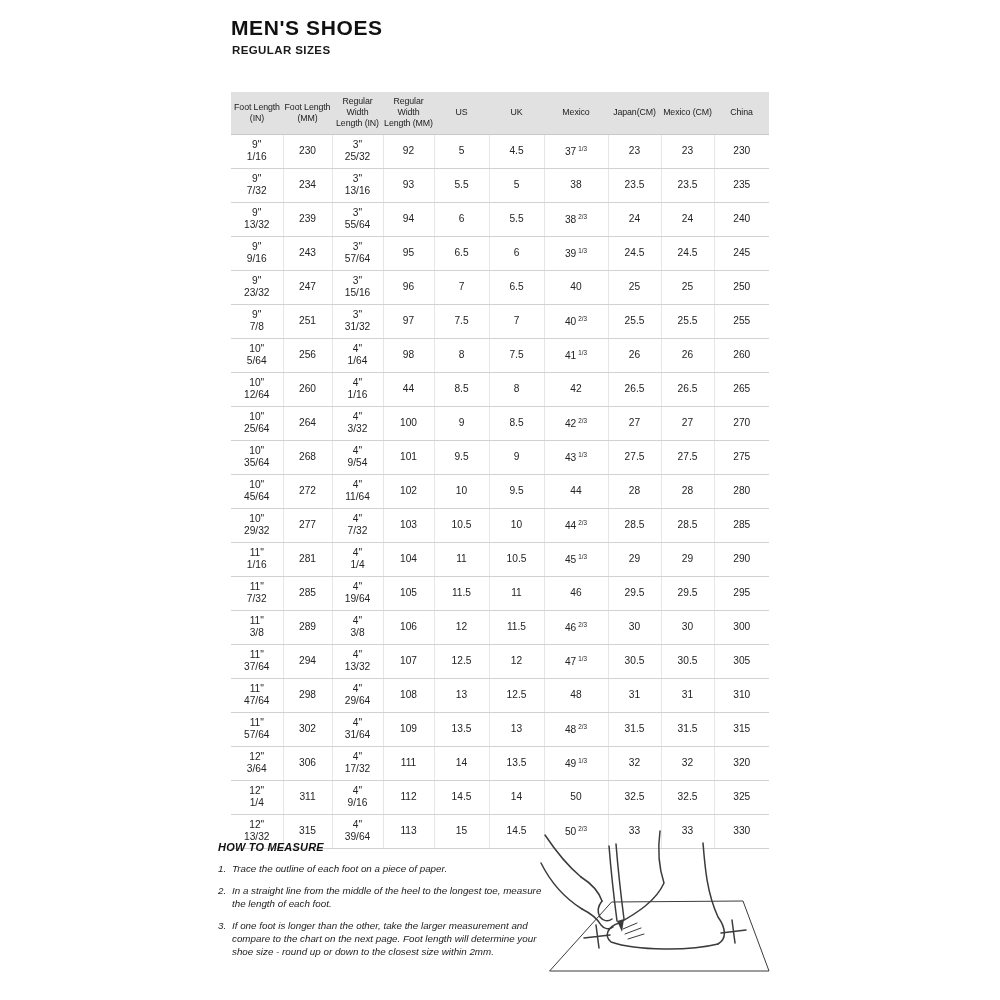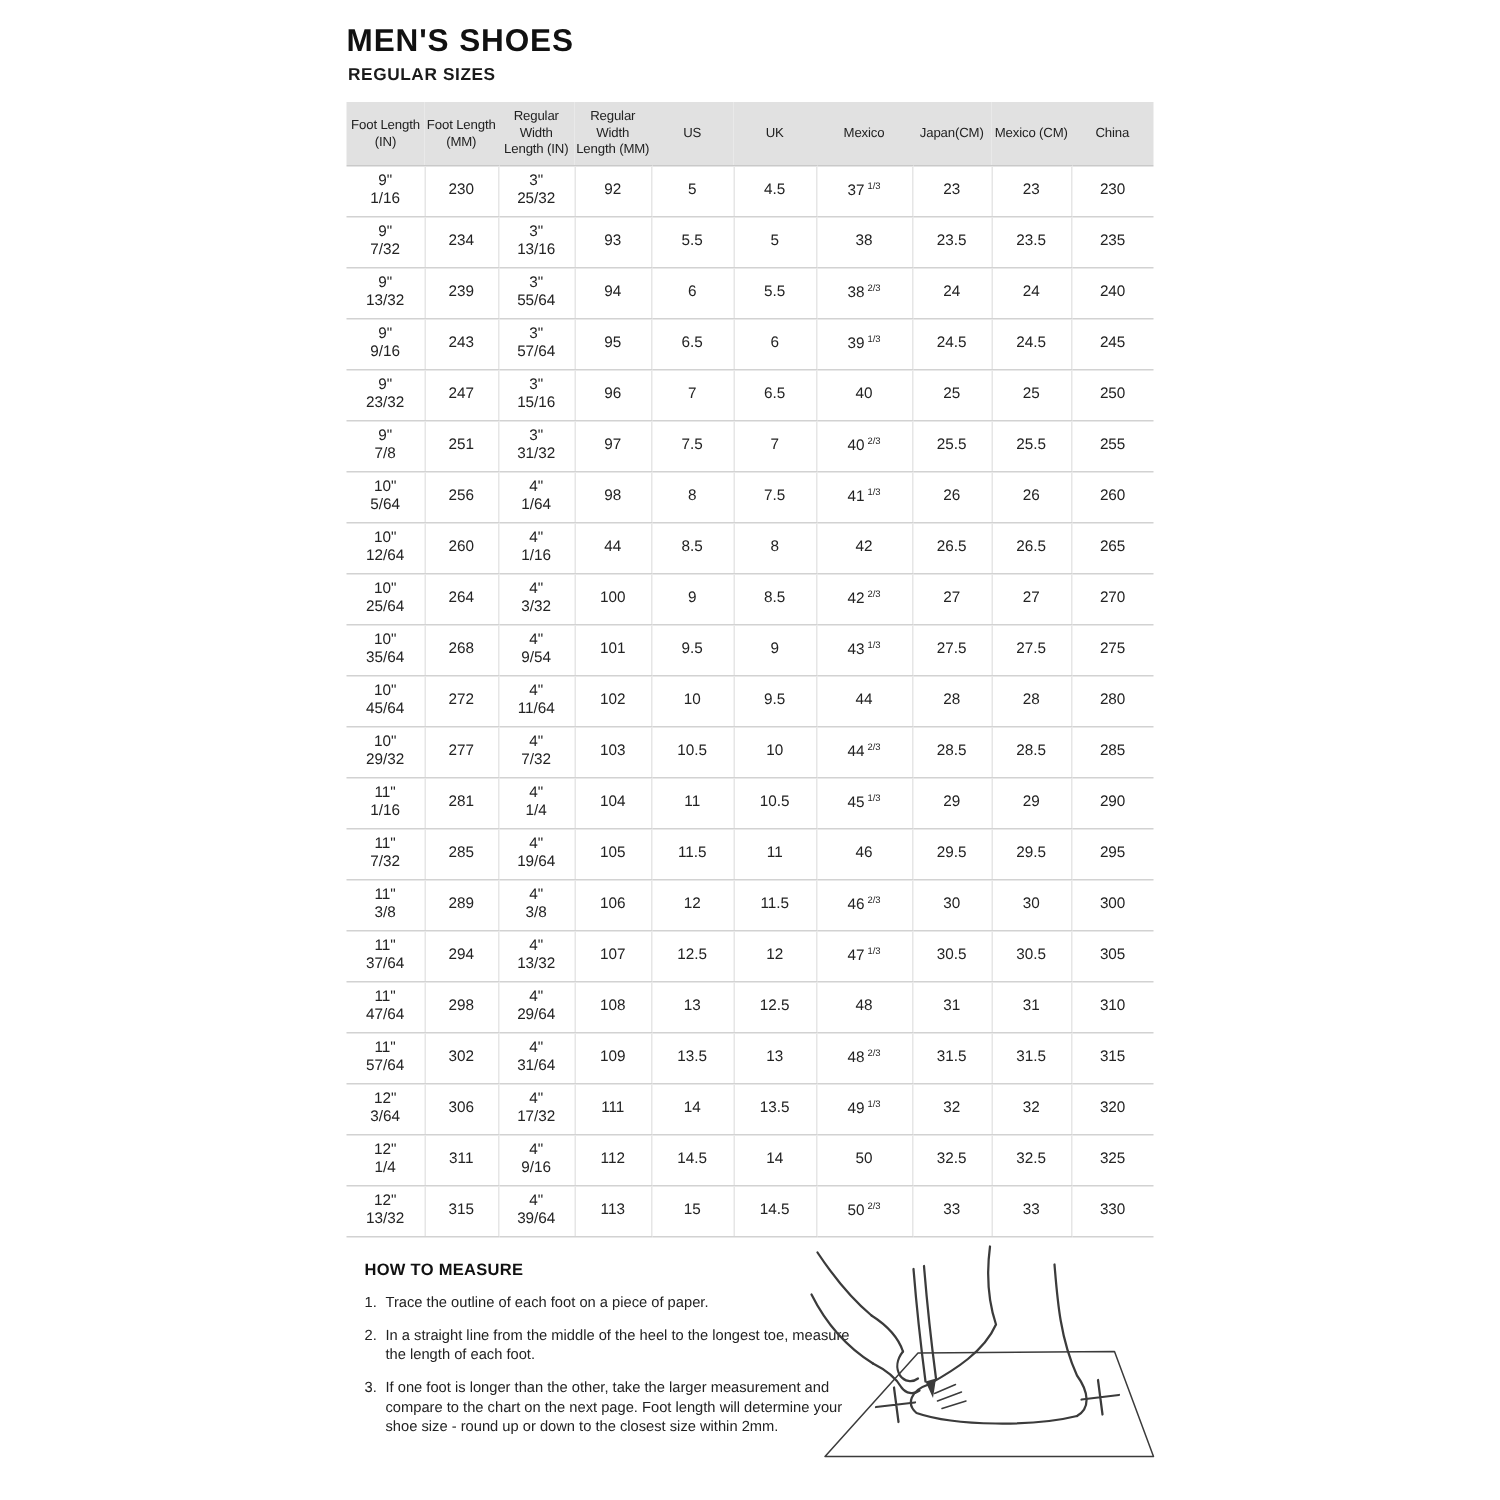--- a/index.html
+++ b/index.html
@@ -37,20 +37,21 @@
     text-align: right;
   }
   .size-table-wrap {
     position: absolute;
     left: 231px; top: 68px;
   }
   table.size-table {
     border-collapse: collapse;
     table-layout: fixed;
     width: 538px;
+    margin-top: 24px;
   }
   table.size-table thead th {
     background: #e1e1e1;
     height: 42px;
     font-size: 8.8px;
     font-weight: 400;
     letter-spacing: -0.1px;
     text-align: center;
     vertical-align: middle;
     line-height: 11px;
@@ -72,22 +73,23 @@
   table.size-table tbody tr td:first-child { border-left: none; }
   table.size-table tbody tr:first-child td { border-top: 1px solid #c9c9c9; }
   .frac {
     font-size: 6.3px;
     vertical-align: 4px;
     margin-left: 2px;
     letter-spacing: 0;
   }
   .how-to {
     position: absolute;
-    left: 243px; top: 841px;
+    left: 218px; top: 841px;
     width: 334px;
+    font-style: italic;
   }
   .how-to-heading {
     font-size: 11px;
     font-weight: 700;
     letter-spacing: 0.2px;
     color: #111111;
   }
   .how-to-intro {
     margin-top: 13px;
     font-size: 9.8px;

